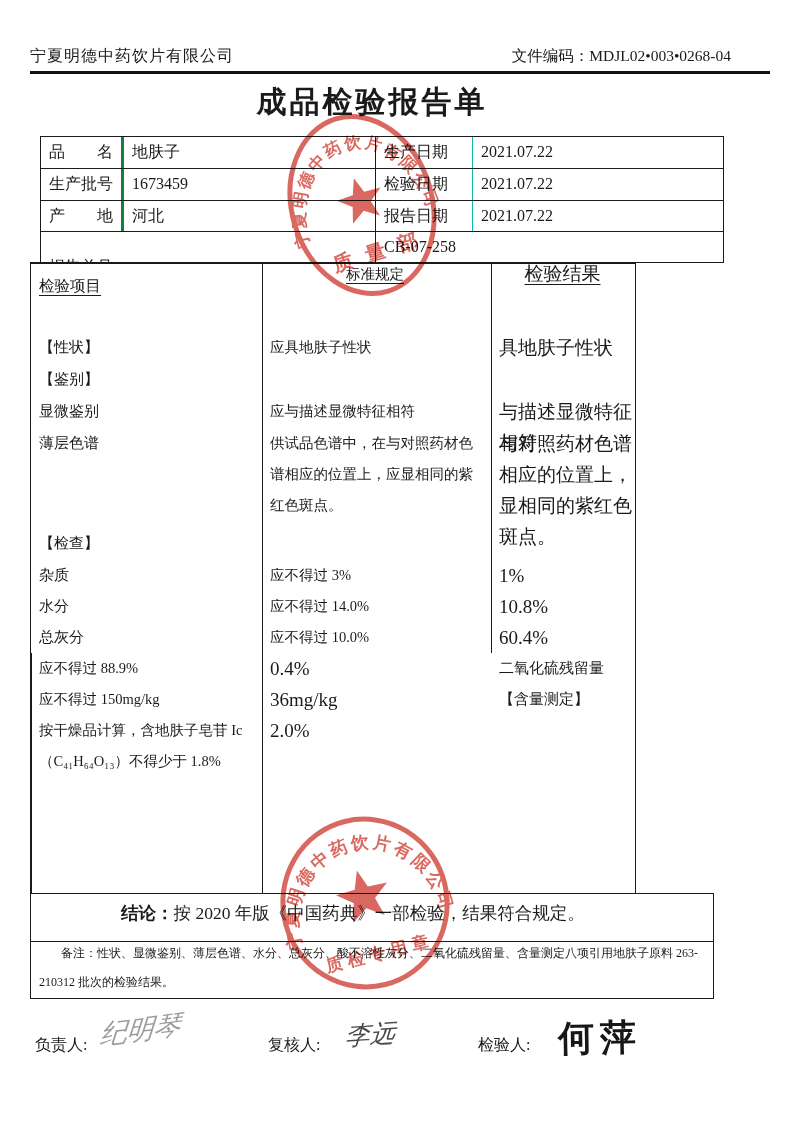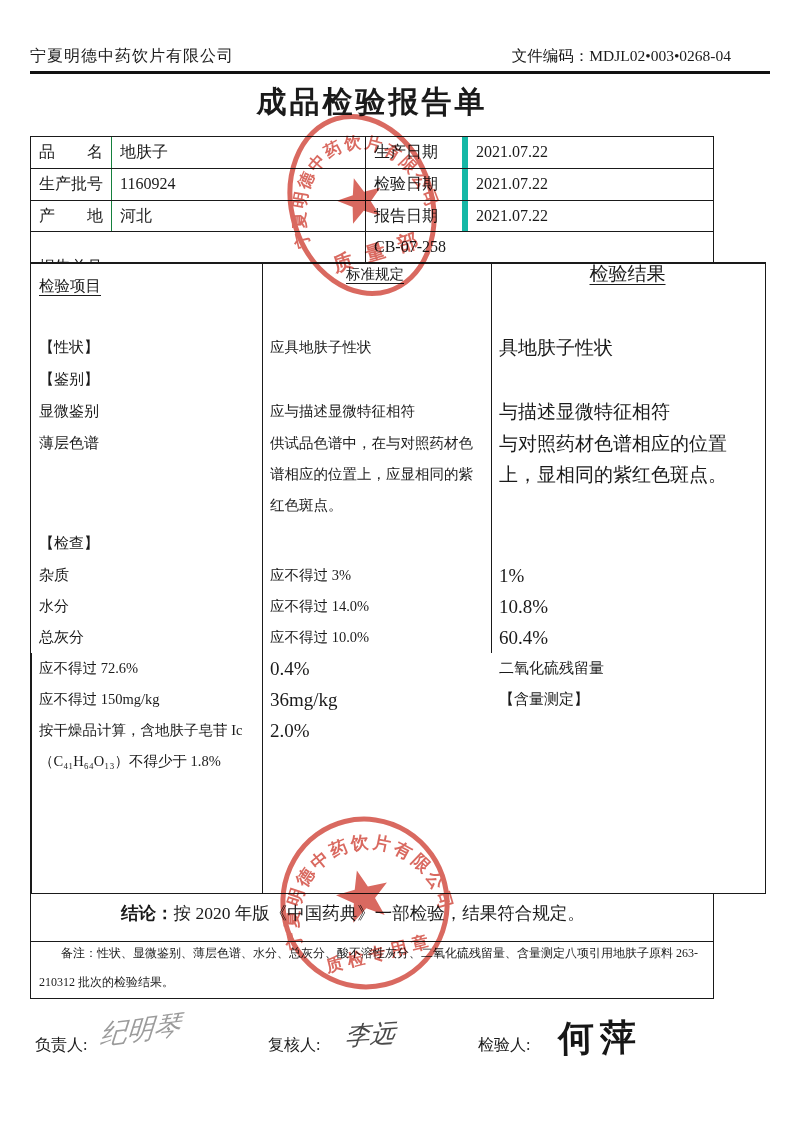--- a/index.html
+++ b/index.html
@@ -10,33 +10,33 @@
     font-family:"Liberation Serif","DejaVu Serif",serif;
     overflow:hidden;
   }
   .hdr-company { position:absolute; left:30px; top:46px; font-size:16px; letter-spacing:1px; }
   .hdr-code { position:absolute; right:69px; top:46px; font-size:15.5px; }
   .hdr-rule { position:absolute; left:30px; top:71px; width:740px; height:2.5px; background:#111; }
   .doc-title { position:absolute; left:30px; top:82px; width:684px; text-align:center;
     font-size:30px; font-weight:bold; letter-spacing:3px; }
 
   
-  .info-table { position:absolute; left:30px; top:136px; width:684px; border:1.5px solid #1a1a1a; }
+  .info-table { position:absolute; left:40px; top:136px; width:684px; border:1.5px solid #1a1a1a; }
   .irow { display:flex; height:31.3px; border-top:1px solid #1a1a1a; }
   .irow:first-child { border-top:none; }
   .icell { line-height:30px; padding-left:8px; font-size:16px; white-space:nowrap; overflow:hidden; }
   .ic-label  { width:80px; }
-  .ic-value  { width:254px; border-left:1px solid #15803d; }
+  .ic-value  { width:254px; border-left:3px solid #15803d; }
   .ic-label2 { width:97px;  border-left:1px solid #1a1a1a; }
-  .ic-value2 { flex:1;      border-left:6px solid #14b8a6; }
+  .ic-value2 { flex:1;      border-left:1px solid #14b8a6; }
   .ic-reportlabel { width:334px;margin-top:20px; }
   .ic-reportno    { flex:1; border-left:1px solid #1a1a1a; }
 
   
-  .main-table { position:absolute; left:30px; top:262px; width:736px; height:632px;
+  .main-table { position:absolute; left:30px; top:262px; width:606px; height:632px;
     border:1.5px solid #1a1a1a; border-top:2px solid #1a1a1a;
     display:grid;
     grid-template-columns:231px 229px 1fr;
     grid-template-rows:68px 32px 32px 32px 100px 32px 31px 31px 31px 31px 31px 1fr; }
   .mcell { padding-left:8px; line-height:31px; font-size:15px; }
   .mcell.c2 { border-left:1px solid #1a1a1a; font-size:14.5px; padding:0 4px 0 7px; }
   .mcell.c3 { border-left:1px solid #1a1a1a; font-size:19px; padding:0 2px 0 7px; }
   .mhead { padding-top:12px; line-height:20px; font-size:15.5px; }
   .mhead.c2,.mhead.c3 { text-align:center; padding-left:0; }
   .mhead span { text-decoration:underline; text-underline-offset:4px; }
@@ -78,21 +78,21 @@
 
   <div class="info-table">
     <div class="irow">
       <div class="icell ic-label">品　　名</div>
       <div class="icell ic-value">地肤子</div>
       <div class="icell ic-label2">生产日期</div>
       <div class="icell ic-value2">2021.07.22</div>
     </div>
     <div class="irow">
       <div class="icell ic-label">生产批号</div>
-      <div class="icell ic-value">1160924</div>
+      <div class="icell ic-value">1673459</div>
       <div class="icell ic-label2">检验日期</div>
       <div class="icell ic-value2">2021.07.22</div>
     </div>
     <div class="irow">
       <div class="icell ic-label">产　　地</div>
       <div class="icell ic-value">河北</div>
       <div class="icell ic-label2">报告日期</div>
       <div class="icell ic-value2">2021.07.22</div>
     </div>
     <div class="irow">
@@ -131,21 +131,21 @@
     <div class="mcell c3">1%</div>
 
     <div class="mcell c1">水分</div>
     <div class="mcell c2">应不得过 14.0%</div>
     <div class="mcell c3">10.8%</div>
 
     <div class="mcell c1">总灰分</div>
     <div class="mcell c2">应不得过 10.0%</div>
     <div class="mcell c3">60.4%</div>
 
-    <div class="mcell c2">应不得过 72.6%</div>
+    <div class="mcell c2">应不得过 88.9%</div>
     <div class="mcell c3">0.4%</div>
 
     <div class="mcell c1">二氧化硫残留量</div>
     <div class="mcell c2">应不得过 150mg/kg</div>
     <div class="mcell c3">36mg/kg</div>
 
     <div class="mcell c1">【含量测定】</div>
     <div class="mcell c2">按干燥品计算，含地肤子皂苷 Ic（C₄₁H₆₄O₁₃）不得少于 1.8%</div>
     <div class="mcell c3">2.0%</div>
   </div>

